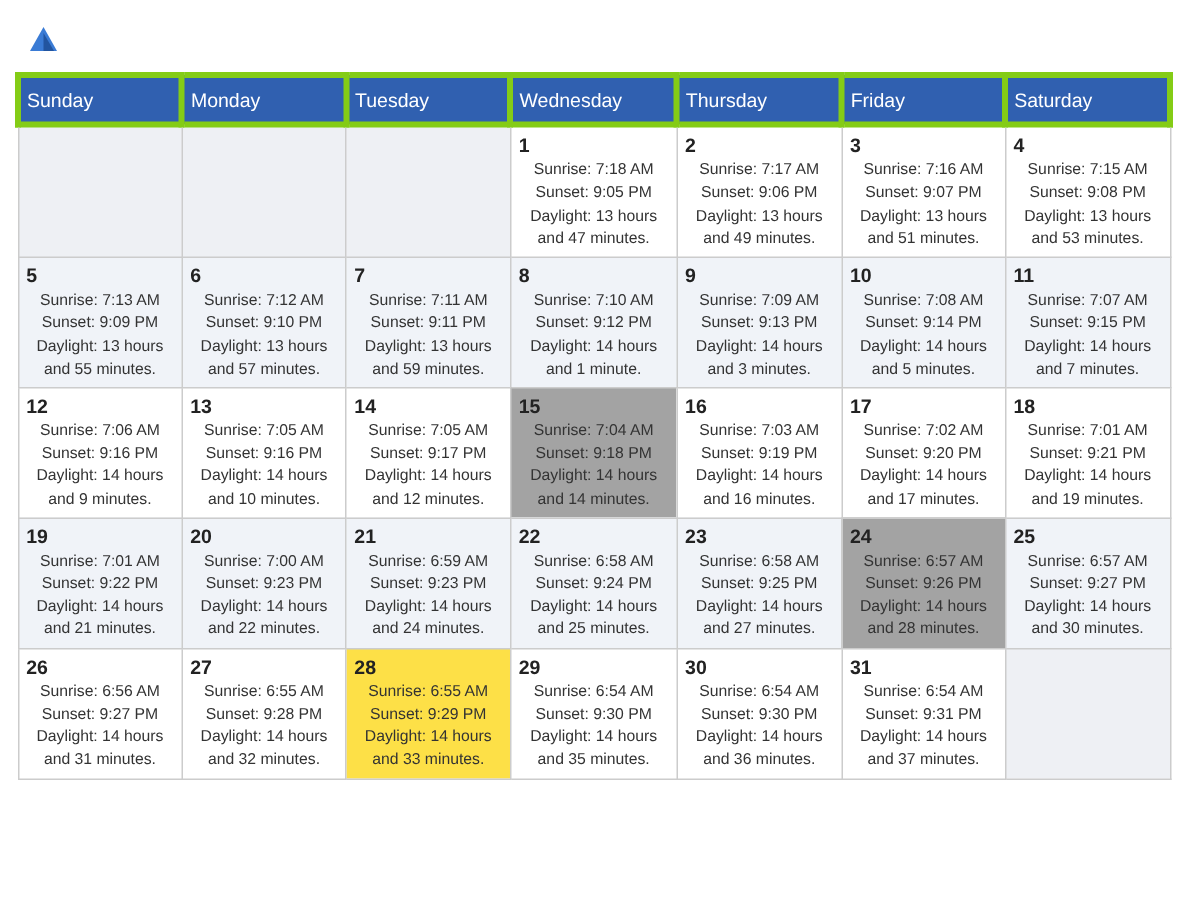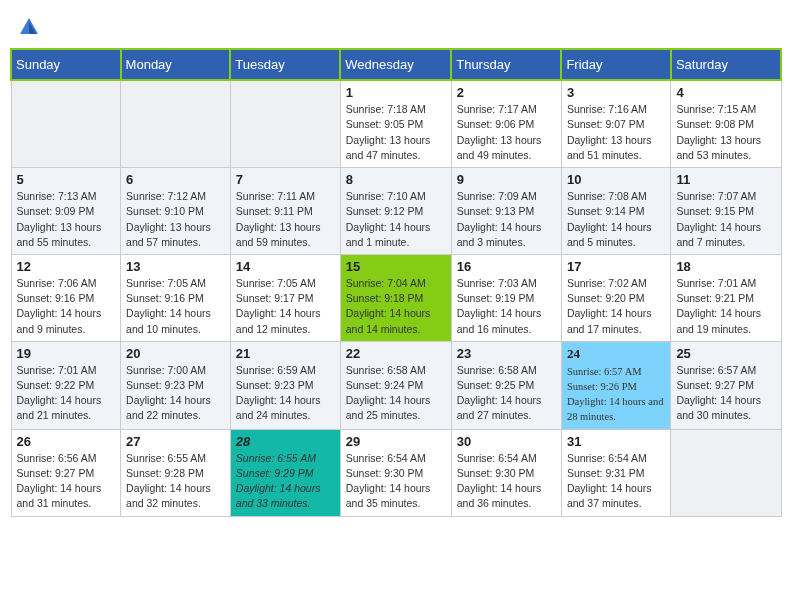--- a/index.html
+++ b/index.html
@@ -39,21 +39,21 @@
       border-collapse: collapse;
       font-size: 11px;
     }
     .calendar th {
       background: #3060b0;
       color: #fff;
       padding: 7px 4px;
       text-align: left;
       font-size: 13px;
       font-weight: normal;
-      border: 2px solid #84cc16;
+      border: 4px solid #84cc16;
     }
     .calendar td {
       border: 1px solid #ccc;
       vertical-align: top;
       padding: 4px 5px;
       width: 113px;
       min-height: 80px;
       background: #fff;
     }
     .calendar tr:nth-child(odd) td {
@@ -66,20 +66,21 @@
       font-size: 13px;
       font-weight: bold;
       color: #222;
       display: block;
       margin-bottom: 2px;
     }
     .day-info {
       color: #333;
       font-size: 10.5px;
       line-height: 1.45;
+      text-align: center;
     }
     .empty-cell {
       background: #eef0f4 !important;
     }
   </style>
 </head>
 <body>
 
 <div class="header-area">
   <div class="logo">
@@ -172,21 +173,21 @@
           <div class="day-info">Sunrise: 7:06 AM<br>Sunset: 9:16 PM<br>Daylight: 14 hours and 9 minutes.</div>
         </td>
         <td style="background: rgb(255, 255, 255);">
           <span class="day-num">13</span>
           <div class="day-info">Sunrise: 7:05 AM<br>Sunset: 9:16 PM<br>Daylight: 14 hours and 10 minutes.</div>
         </td>
         <td style="background: rgb(255, 255, 255); margin-left: 31px;">
           <span class="day-num">14</span>
           <div class="day-info">Sunrise: 7:05 AM<br>Sunset: 9:17 PM<br>Daylight: 14 hours and 12 minutes.</div>
         </td>
-        <td style="background: #84cc16;">
+        <td style="background: #a3a3a3;">
           <span class="day-num">15</span>
           <div class="day-info">Sunrise: 7:04 AM<br>Sunset: 9:18 PM<br>Daylight: 14 hours and 14 minutes.</div>
         </td>
         <td style="background: rgb(255, 255, 255);">
           <span class="day-num">16</span>
           <div class="day-info">Sunrise: 7:03 AM<br>Sunset: 9:19 PM<br>Daylight: 14 hours and 16 minutes.</div>
         </td>
         <td style="background: rgb(255, 255, 255);">
           <span class="day-num">17</span>
           <div class="day-info">Sunrise: 7:02 AM<br>Sunset: 9:20 PM<br>Daylight: 14 hours and 17 minutes.</div>
@@ -210,39 +211,39 @@
           <div class="day-info">Sunrise: 6:59 AM<br>Sunset: 9:23 PM<br>Daylight: 14 hours and 24 minutes.</div>
         </td>
         <td style="background: rgb(240, 243, 248);">
           <span class="day-num">22</span>
           <div class="day-info">Sunrise: 6:58 AM<br>Sunset: 9:24 PM<br>Daylight: 14 hours and 25 minutes.</div>
         </td>
         <td style="background: rgb(240, 243, 248);">
           <span class="day-num">23</span>
           <div class="day-info">Sunrise: 6:58 AM<br>Sunset: 9:25 PM<br>Daylight: 14 hours and 27 minutes.</div>
         </td>
-        <td style="background: #7dd3fc; font-family: Liberation Serif, serif;">
+        <td style="background: #a3a3a3;">
           <span class="day-num">24</span>
           <div class="day-info">Sunrise: 6:57 AM<br>Sunset: 9:26 PM<br>Daylight: 14 hours and 28 minutes.</div>
         </td>
         <td style="background: rgb(240, 243, 248);">
           <span class="day-num">25</span>
           <div class="day-info">Sunrise: 6:57 AM<br>Sunset: 9:27 PM<br>Daylight: 14 hours and 30 minutes.</div>
         </td>
       </tr>
       <tr>
         <td style="background: rgb(255, 255, 255);">
           <span class="day-num">26</span>
           <div class="day-info">Sunrise: 6:56 AM<br>Sunset: 9:27 PM<br>Daylight: 14 hours and 31 minutes.</div>
         </td>
         <td style="background: rgb(255, 255, 255); margin-top: 38px;">
           <span class="day-num">27</span>
           <div class="day-info">Sunrise: 6:55 AM<br>Sunset: 9:28 PM<br>Daylight: 14 hours and 32 minutes.</div>
         </td>
-        <td style="background: #14b8a6; font-style: italic;">
+        <td style="background: #fde047;">
           <span class="day-num">28</span>
           <div class="day-info">Sunrise: 6:55 AM<br>Sunset: 9:29 PM<br>Daylight: 14 hours and 33 minutes.</div>
         </td>
         <td style="background: rgb(255, 255, 255);">
           <span class="day-num">29</span>
           <div class="day-info">Sunrise: 6:54 AM<br>Sunset: 9:30 PM<br>Daylight: 14 hours and 35 minutes.</div>
         </td>
         <td style="background: rgb(255, 255, 255); margin-top: 23px;">
           <span class="day-num">30</span>
           <div class="day-info">Sunrise: 6:54 AM<br>Sunset: 9:30 PM<br>Daylight: 14 hours and 36 minutes.</div>

